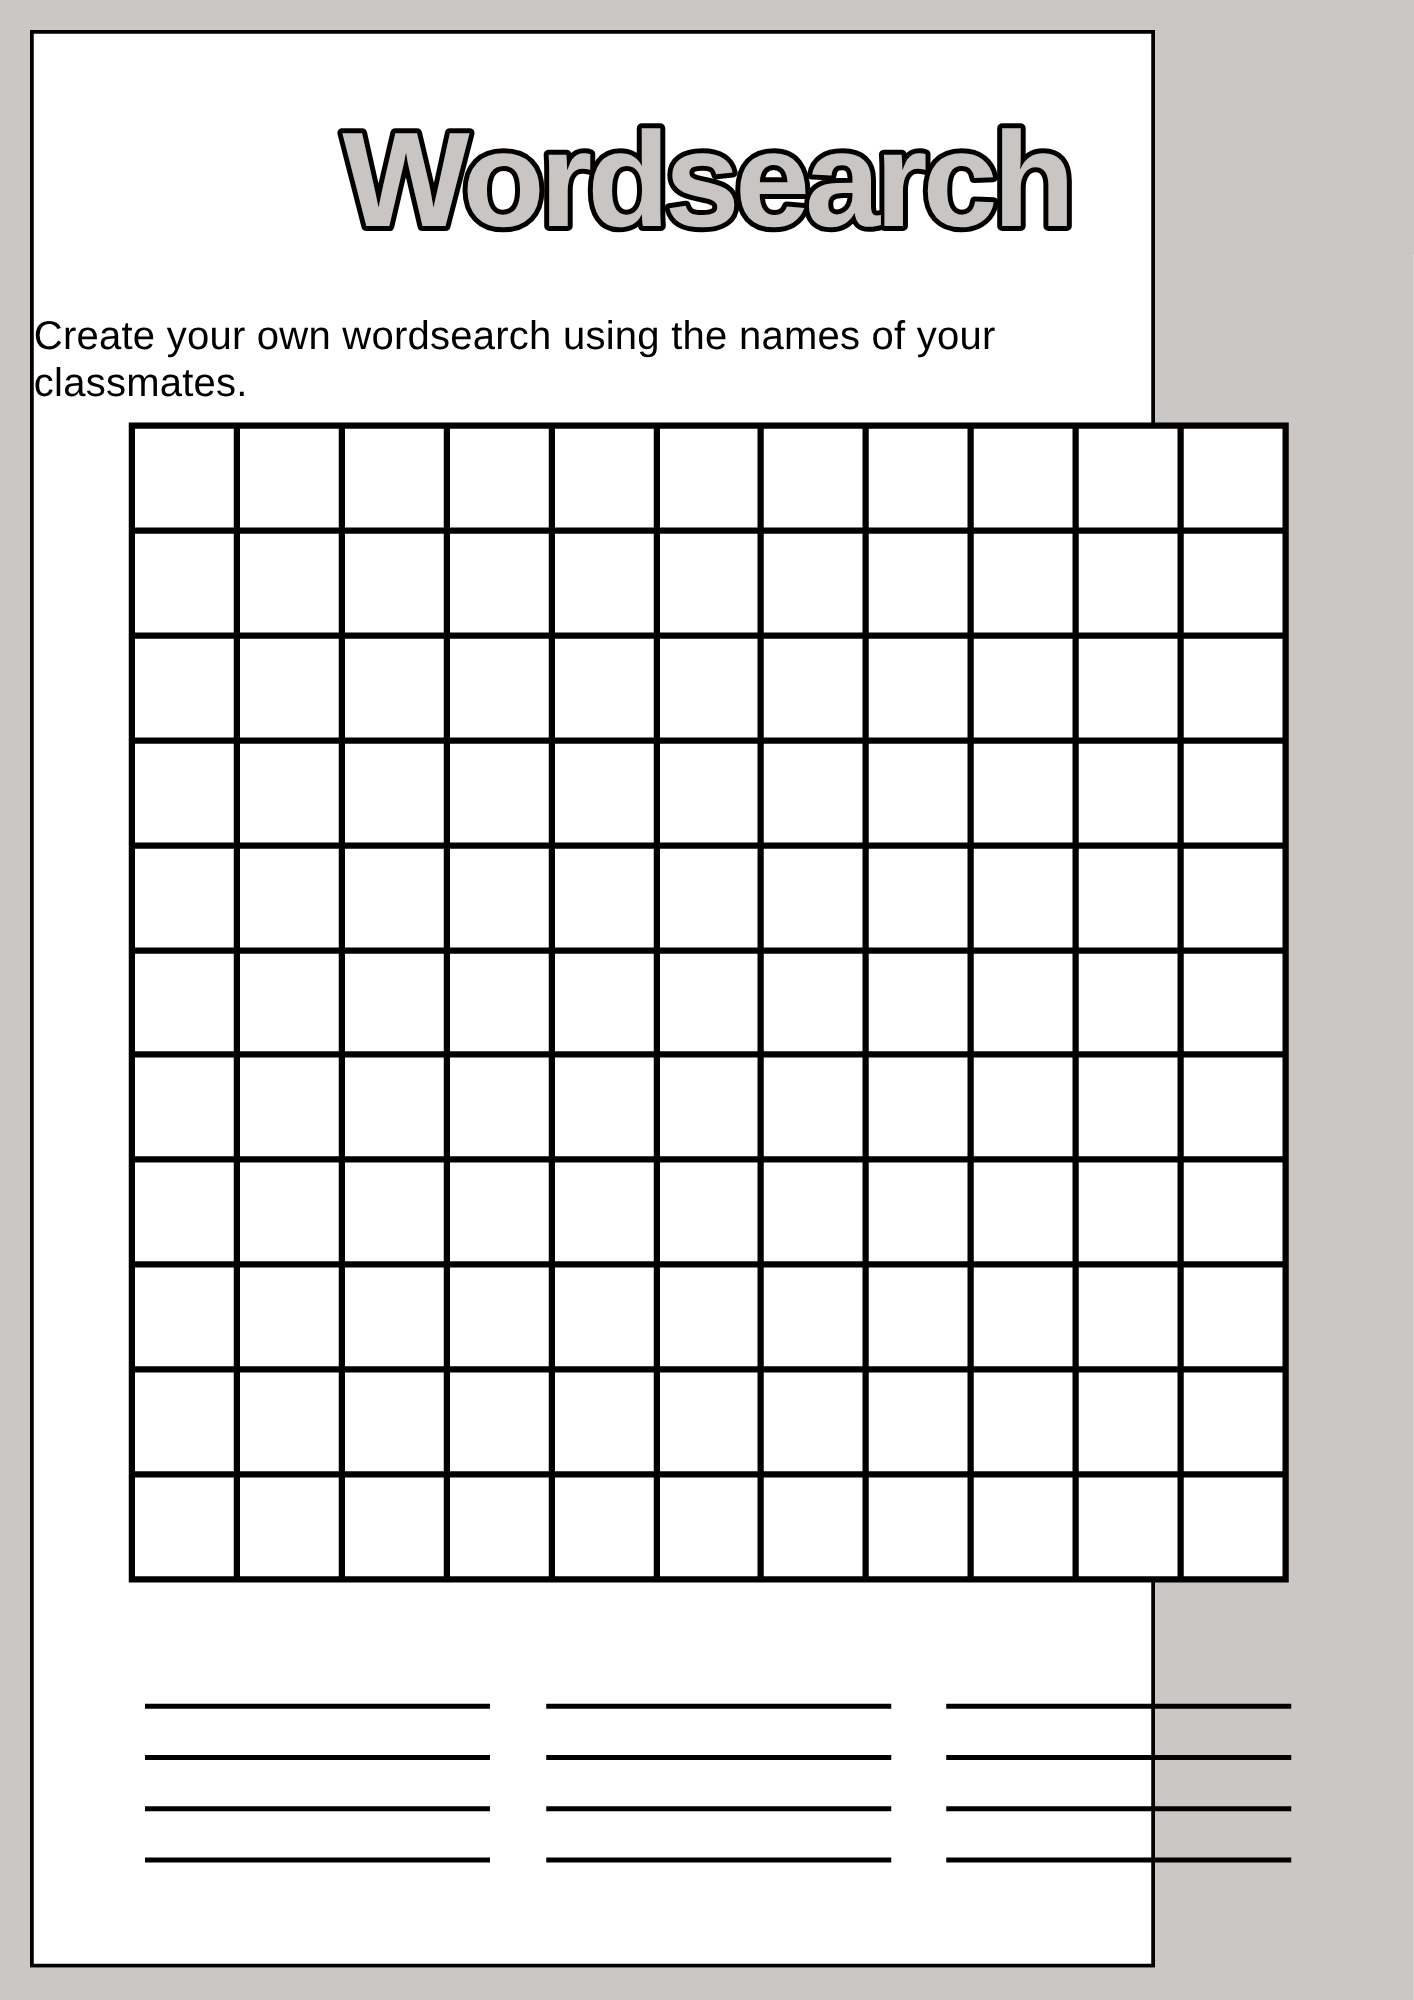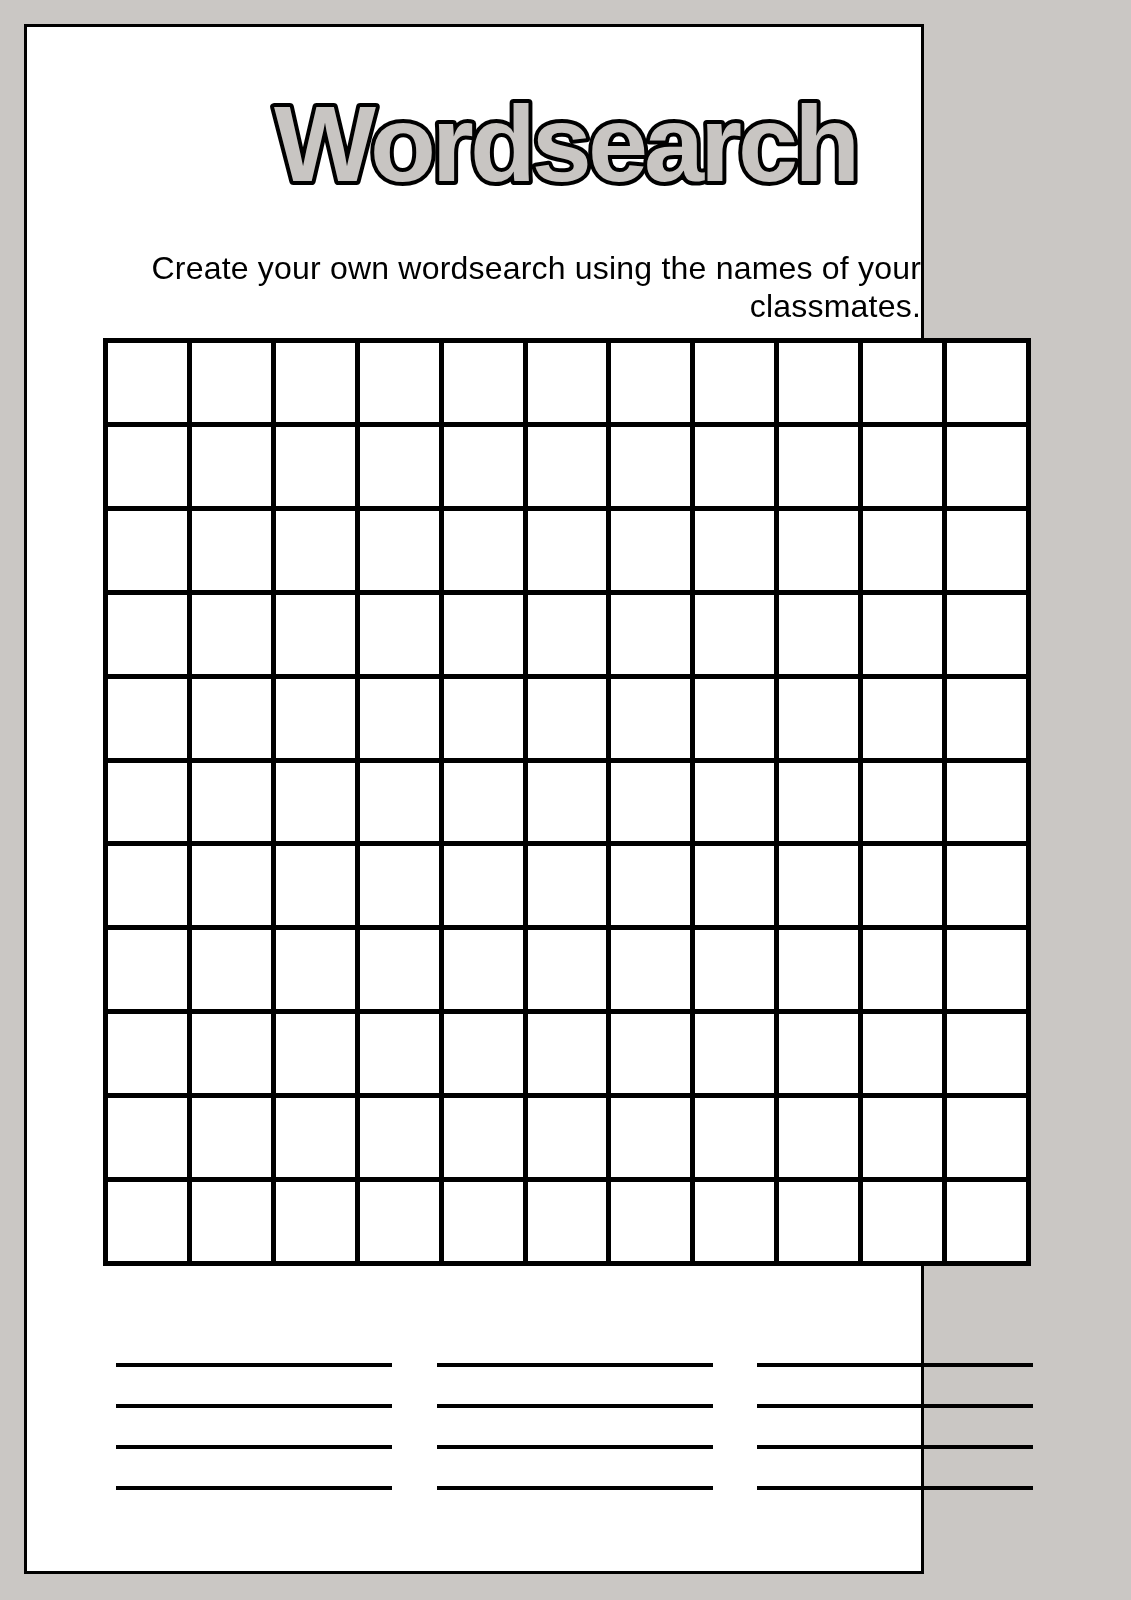--- a/index.html
+++ b/index.html
@@ -39,21 +39,21 @@
     stroke: var(--ink, #000000);
     stroke-width: 8px;
     paint-order: stroke;
     stroke-linejoin: round;
   }
   .subtitle {
     position: absolute;
     top: 222px;
     left: 0;
     width: 100%;
-    text-align: right;
+    text-align: left;
     font-size: 32px;
     line-height: 38px;
     color: var(--ink, #000000);
     letter-spacing: 0.2px;
   }
   .grid {
     position: absolute;
     left: 76px;
     top: 311px;
     width: 928px;

